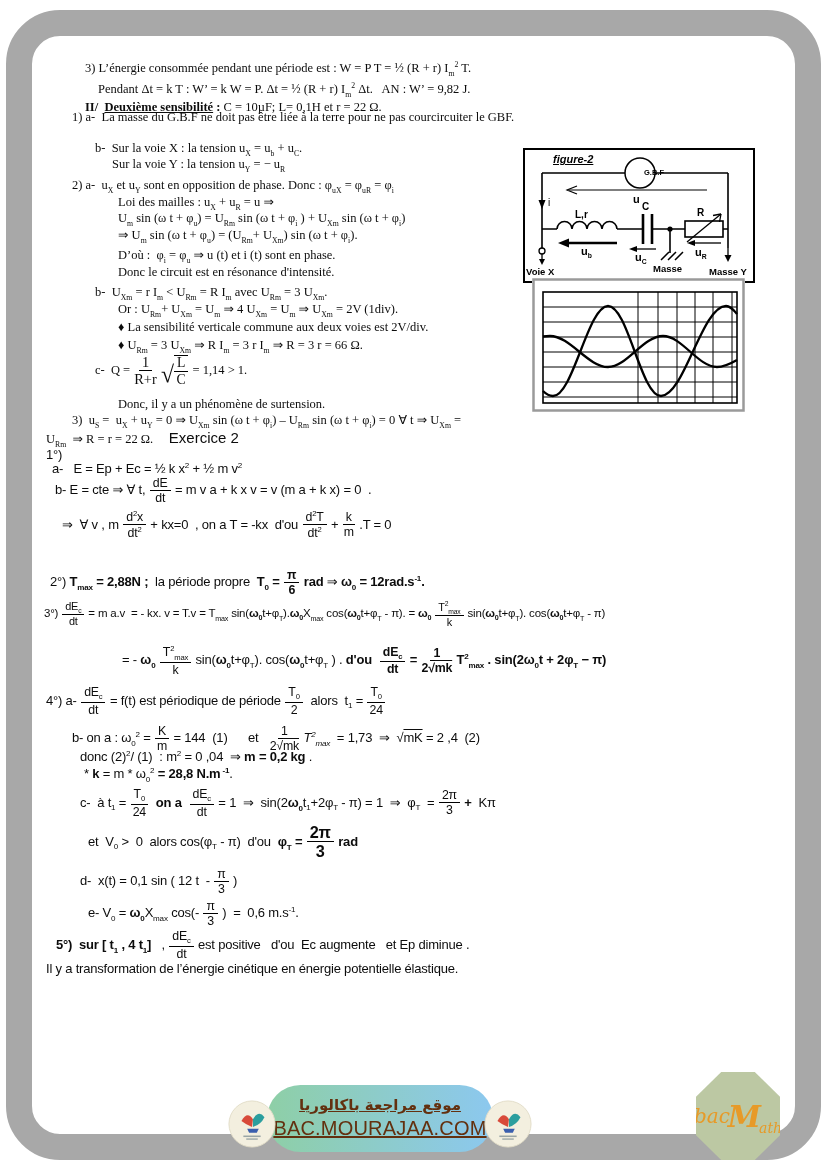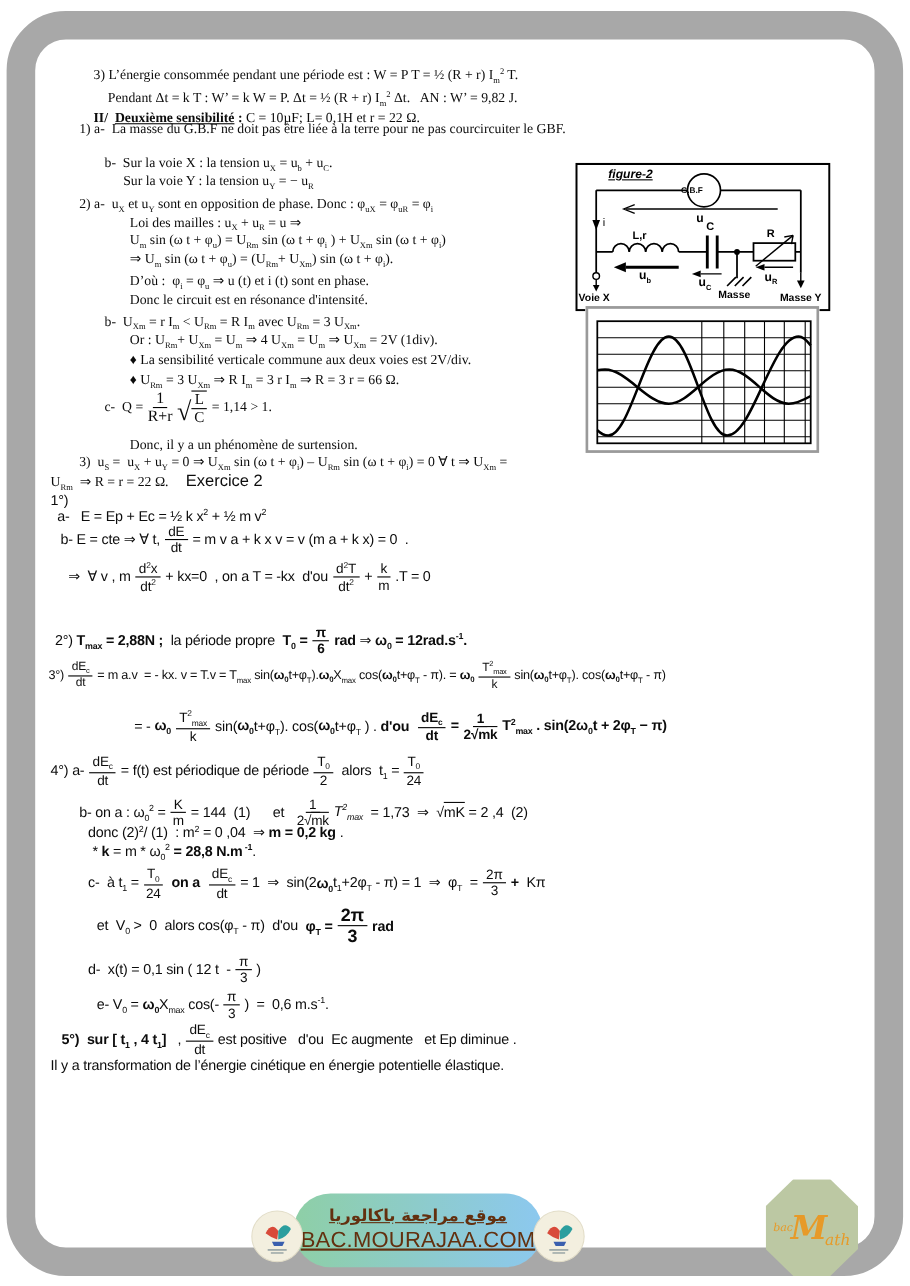--- a/index.html
+++ b/index.html
@@ -38,21 +38,21 @@
   .arabic{font-family:"DejaVu Sans",sans-serif;font-size:15px;font-weight:bold;direction:rtl;
           color:var(--footer-text,#6b3014);text-decoration:underline;line-height:1.3;}
   .domain{font-family:"Liberation Sans",sans-serif;font-size:20px;font-weight:normal;letter-spacing:0.2px;
           color:var(--footer-text,#5b2a10);text-decoration:underline;line-height:1.25;}
   .logo-circle{position:absolute;width:48px;height:48px;z-index:5;}
   .bacmath{position:absolute;left:696px;top:1072px;width:84px;height:88px;z-index:4;
            background:var(--badge-bg,#bcc8a3);
            clip-path:polygon(30% 0,70% 0,100% 28%,100% 72%,70% 100%,30% 100%,0 72%,0 28%);
            display:flex;align-items:center;justify-content:center;
            font-family:"DejaVu Serif",serif;font-style:italic;color:var(--badge-text,#e79a28);}
-  .bacmath .w1{font-size:10px;font-style:italic;}
+  .bacmath .w1{font-size:20px;font-style:italic;}
   .bacmath .bm{font-size:30px;font-weight:bold;margin:0 -2px;}
   .bacmath .w2{font-size:14px;margin-top:24px;}
   svg{display:block;}
 </style>
 </head>
 <body>
 
 <div class="frame"></div>
 
 <div class="content">
@@ -192,21 +192,21 @@
         <polygon points="114,98 106,101 114,104" fill="#000"></polygon>
         <path d="M198 95 H172" stroke="#000" stroke-width="1.3"></path>
         <polygon points="172,92 164,95 172,98" fill="#000"></polygon>
         <circle cx="19" cy="103" r="3" fill="#fff" stroke="#000" stroke-width="1.3"></circle>
         <path d="M19 106 V112" stroke="#000" stroke-width="1.3"></path>
         <polygon points="16,111 22,111 19,117" fill="#000"></polygon>
         <path d="M205 100 V108" stroke="#000" stroke-width="1.3"></path>
         <polygon points="201.5,107 208.5,107 205,114" fill="#000"></polygon>
       </svg>
       <div class="flab ftitle" style="left:30px;top:6px">figure-2</div>
-      <div class="flab" style="left:96px;top:21px;font-size:7.5px">G.B.F</div>
+      <div class="flab" style="left:121px;top:21px;font-size:7.5px">G.B.F</div>
       <div class="flab" style="left:110px;top:46px;font-size:11px">u</div>
       <div class="flab" style="left:25px;top:50px;font-size:10px;font-weight:normal">i</div>
       <div class="flab" style="left:52px;top:62px;font-size:10px">L,r</div>
       <div class="flab" style="left:119px;top:54px;font-size:10px">C</div>
       <div class="flab" style="left:174px;top:60px;font-size:10px">R</div>
       <div class="flab" style="left:58px;top:98px;font-size:11px">u<sub>b</sub></div>
       <div class="flab" style="left:112px;top:104px;font-size:11px">u<sub>C</sub></div>
       <div class="flab" style="left:172px;top:99px;font-size:11px">u<sub>R</sub></div>
       <div class="flab" style="left:130px;top:116px;font-size:9.5px">Masse</div>
       <div class="flab" style="left:3px;top:119px;font-size:9.5px">Voie X</div>

